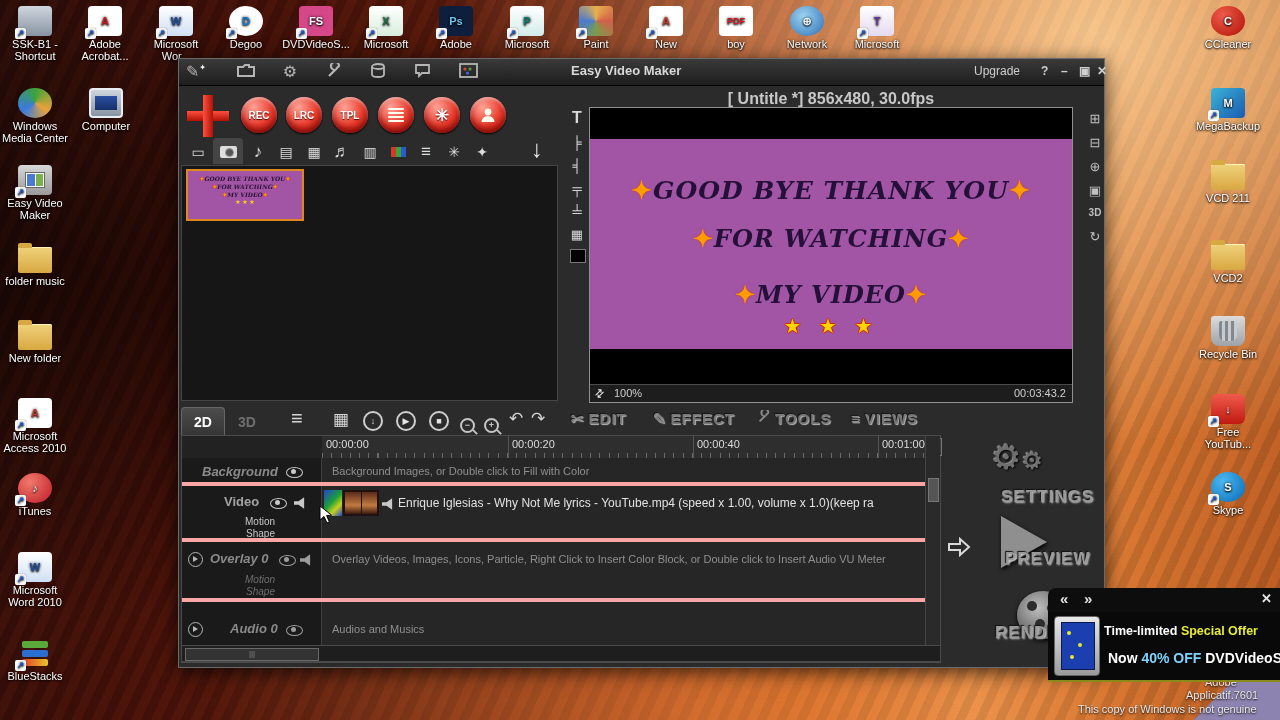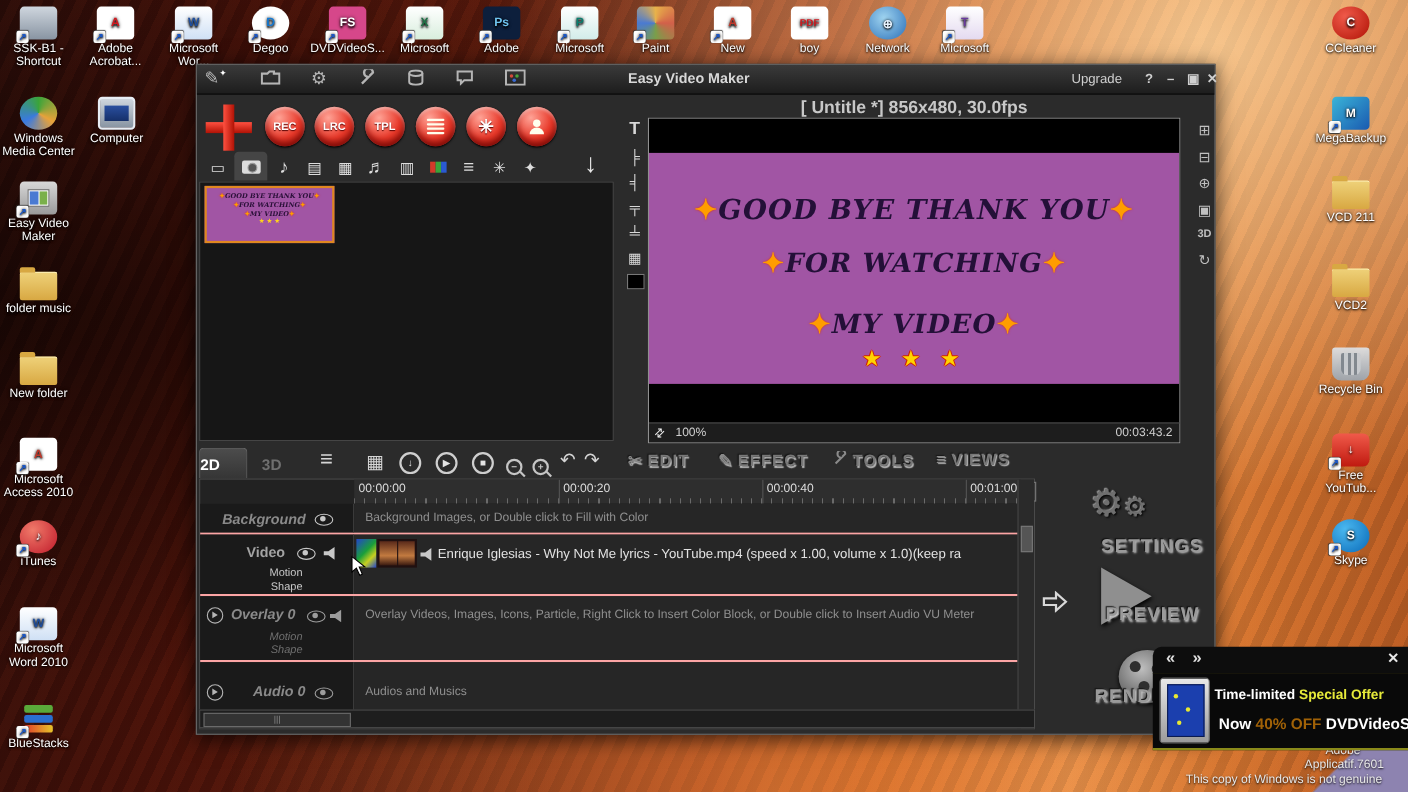--- a/index.html
+++ b/index.html
@@ -79,37 +79,37 @@
   #zoomlvl{position:absolute;left:24px;top:2px;}
   #exp-ic{position:absolute;left:5px;top:2px;font-size:11px;transform:rotate(-45deg);display:inline-block;color:#eee;}
   #timecode{position:absolute;right:6px;top:2px;margin-left:28px;}
   
   .menu-it{position:absolute;top:351px;font-size:15px;font-weight:bold;letter-spacing:1px;color:#787878;cursor:pointer;
            text-shadow:-1px -1px 1px #161616,1px 1px 1px #b9b9b9;}
   .menu-ic{margin-right:4px;color:#8a8a8a;}
   
   #tabs2d{position:absolute;left:2px;top:348px;width:44px;height:28px;background:linear-gradient(#4c4c4c,#353535);
           border:1px solid #666;border-bottom:none;border-radius:4px 4px 0 0;color:#fff;font-weight:bold;font-size:14px;
-          line-height:28px;cursor:pointer;box-sizing:border-box;}
+          text-align:center;line-height:28px;cursor:pointer;box-sizing:border-box;}
   #tabs3d{position:absolute;left:48px;top:350px;width:40px;height:26px;color:#6f6f6f;font-weight:bold;font-size:14px;
           text-align:center;line-height:26px;cursor:pointer;}
   .tl-ic{position:absolute;top:352px;color:#d5d5d5;cursor:pointer;}
   .cbtn{width:20px;height:20px;border:2px solid #cfcfcf;border-radius:50%;display:flex;align-items:center;
         justify-content:center;color:#e5e5e5;font-size:9px;box-sizing:border-box;}
   .mag{width:11px;height:11px;border:2px solid #c5c5c5;border-radius:50%;position:relative;display:inline-block;
        text-align:center;font-size:9px;line-height:10px;color:#c5c5c5;font-weight:bold;}
   .mag::after{content:"";position:absolute;width:6px;height:2px;background:#c5c5c5;transform:rotate(45deg);right:-5px;bottom:-2px;}
   #timeline{position:absolute;left:2px;top:376px;width:760px;height:228px;background:#222;border:1px solid #4a4a4a;box-sizing:border-box;}
   #ruler{position:absolute;left:140px;top:0;width:606px;height:22px;background:#2e2e2e;border-bottom:1px solid #111;
          background-image:repeating-linear-gradient(90deg,#6a6a6a 0 1px,transparent 1px 9.25px);
          background-size:100% 5px;background-position:0 17px;background-repeat:no-repeat;overflow:hidden;}
   .rlab{position:absolute;top:2px;font-size:11px;color:#ddd;}
   .rsep{position:absolute;top:0;width:1px;height:22px;background:#555;}
   #rbox{position:absolute;left:747px;top:2px;width:11px;height:16px;background:#3c3c3c;border:1px solid #777;}
-  .trow{position:absolute;left:0;width:746px;border-bottom:2px solid #fca5a5;box-sizing:border-box;}
+  .trow{position:absolute;left:0;width:746px;border-bottom:4px solid #fca5a5;box-sizing:border-box;}
   .thead{position:absolute;left:0;top:0;width:140px;height:100%;background:#1a1a1a;border-right:1px solid #3f3f3f;box-sizing:border-box;}
   .tbody{position:absolute;left:140px;top:0;right:0;height:100%;background:#262626;overflow:hidden;}
   .tname{font-weight:bold;font-size:13px;}
   .dimname{color:#8a8a8a;font-style:italic;}
   .hint{position:absolute;left:10px;font-size:11px;color:#8f8f8f;white-space:nowrap;}
   .subl{position:absolute;right:46px;font-size:10px;color:#9a9a9a;}
   .eye{display:inline-block;width:15px;height:9px;border:1px solid #c8c8c8;border-radius:50%;position:relative;vertical-align:middle;}
   .eye::after{content:"";position:absolute;left:4px;top:1px;width:5px;height:5px;border-radius:50%;background:#c8c8c8;}
   .spk{display:inline-block;width:13px;height:12px;background:#c8c8c8;vertical-align:middle;
        clip-path:polygon(0 35%,35% 35%,78% 2%,78% 98%,35% 65%,0 65%);}
@@ -143,21 +143,21 @@
              border-bottom:1px solid #5c5c16;}
   #popup-body{position:absolute;left:0;top:24px;width:100%;height:68px;background:#090909;border-bottom:2px solid #8a8a1a;}
   .nav-ar{color:#e0e0e0;font-size:15px;font-weight:bold;cursor:pointer;position:absolute;top:2px;}
   #popup-x{position:absolute;right:8px;top:3px;color:#e8e8e8;font-size:13px;font-weight:bold;cursor:pointer;}
   #ad-ic{position:absolute;left:6px;top:4px;width:44px;height:58px;background:linear-gradient(#e8e8e8,#9a9a9a);
          border-radius:4px;border:1px solid #666;}
   #ad-ic .scr{position:absolute;left:6px;top:5px;width:32px;height:46px;background:#1b3fae;border:1px solid #0a1a50;}
   #ad-ic .scr i{position:absolute;width:4px;height:4px;background:#e8e832;border-radius:50%;}
   .ad-l1{position:absolute;left:56px;top:12px;font-size:12.5px;font-weight:bold;color:#fff;white-space:nowrap;}
   .ad-l2{position:absolute;left:60px;top:38px;font-size:14px;font-weight:bold;color:#fff;white-space:nowrap;}
-  .yel{color:#e6ea3a;} .org{color:#a16207;}
+  .yel{color:#e6ea3a;} .org{color:#7dd3fc;}
   
   .wmark{position:absolute;color:#e8e8e8;font-size:11px;text-shadow:0 1px 2px #000;z-index:3;}
   
   #cursor{position:absolute;left:318px;top:505px;z-index:20;}
 </style>
 </head>
 <body>
 
 <div id="wall">
   <div class="stripes"></div>

